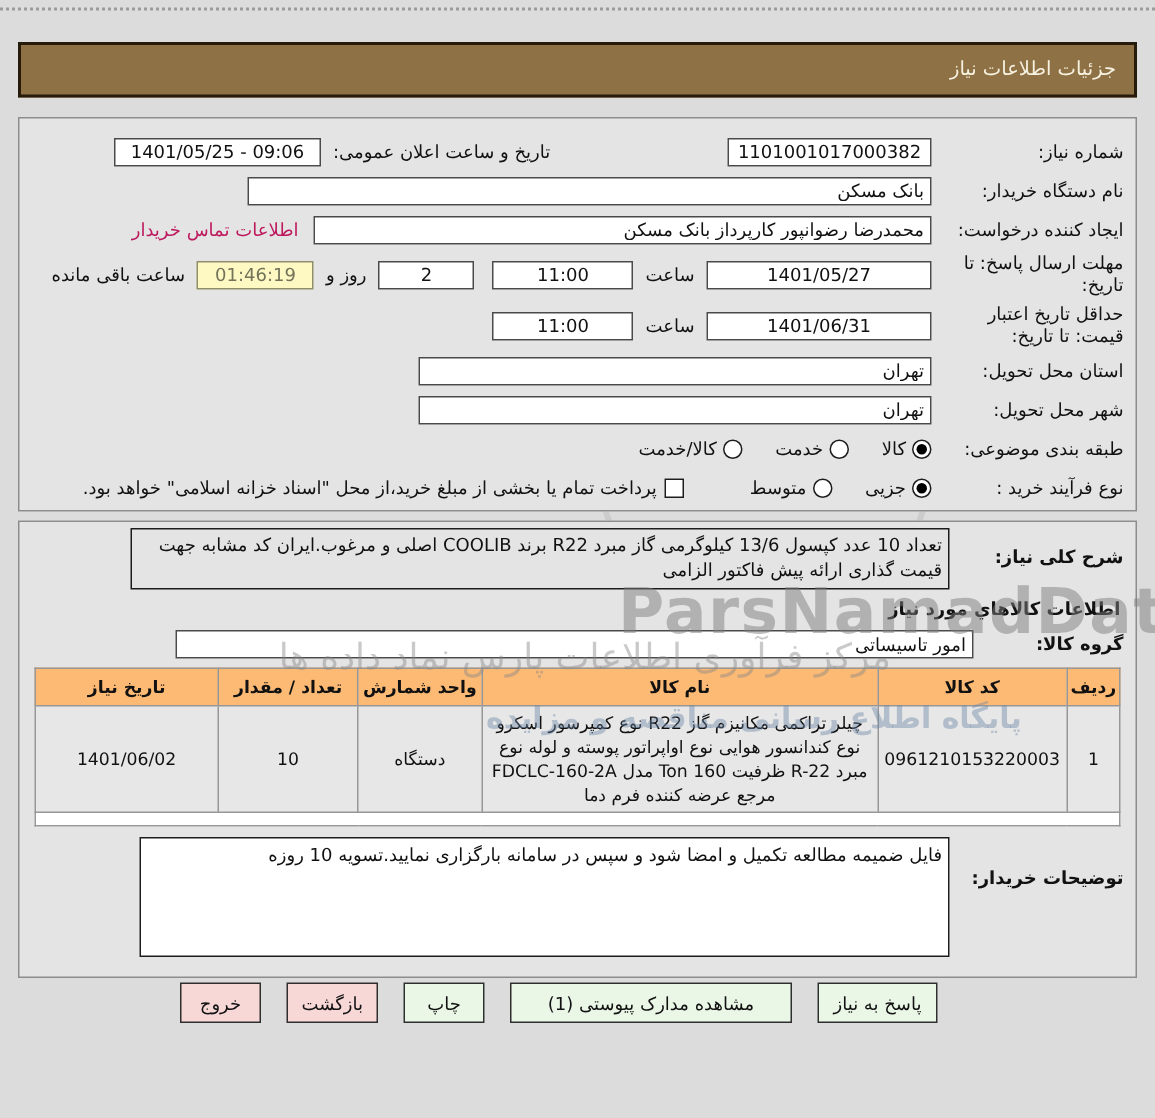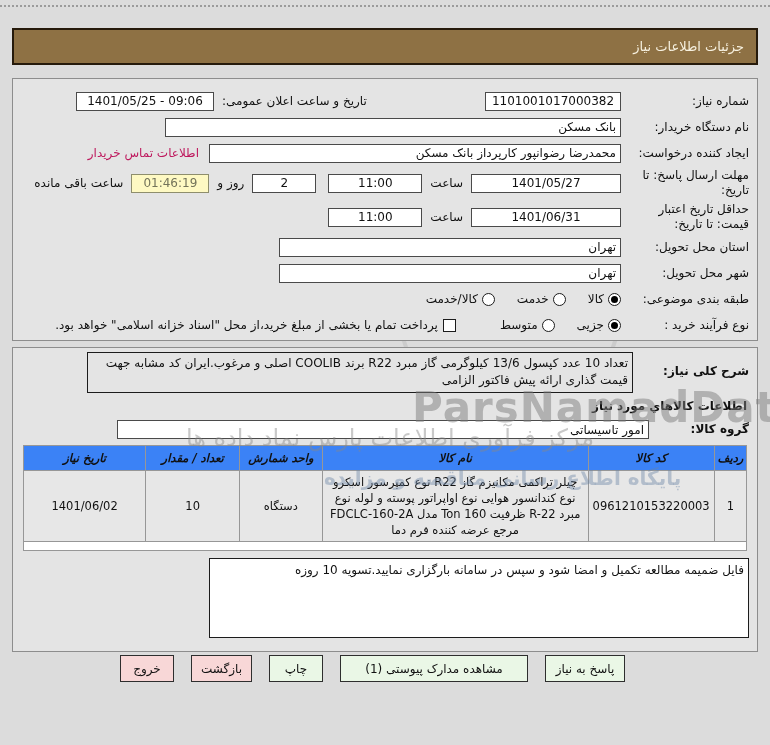--- a/index.html
+++ b/index.html
@@ -46,21 +46,21 @@
 
   .boldlabel { font-weight:bold; }
   .descbox {
     border:1px solid #1c1c1c; width:546px; min-height:38px;
     padding:2px 4px; line-height:1.45; background:transparent;
   }
   .section-h { font-weight:bold; margin:6px 2px 6px 0; }
   .group-input { width:532px; }
 
   table.items { width:99.5%; border-collapse:collapse; font-size:11.5px; margin:4px auto 7px; }
-  table.items th { background:#3b82f6; border:1px solid #979797; padding:5px 2px; font-weight:bold;font-style:italic; }
+  table.items th { background:#fdba74; border:1px solid #979797; padding:5px 2px; font-weight:bold; }
   table.items td { border:1px solid #979797; padding:3px 4px; text-align:center; vertical-align:middle; background:#e7e7e7; line-height:1.4; }
   table.items tr.empty td { height:9px; padding:0; background:#fff; }
 
   .notes-row { display:flex; align-items:flex-start; margin-top:2px; }
   .notes-row .flabel { padding-top:20px; }
   .notesbox {
     border:1px solid #1c1c1c; background:#fff; width:540px; height:80px;
     padding:2px 4px; line-height:1.5;
   }
 
@@ -214,20 +214,21 @@
         <td>10</td>
         <td>1401/06/02</td>
       </tr>
       <tr class="empty">
         <td colspan="6"></td>
       </tr>
     </tbody>
   </table>
 
   <div class="notes-row">
+    <span class="flabel boldlabel" style="width:116px">توضیحات خریدار:</span>
     <div class="notesbox">فایل ضمیمه مطالعه تکمیل و امضا شود و سپس در سامانه بارگزاری نمایید.تسویه 10 روزه</div>
   </div>
 </div>
 
 <div class="wm wm-brand">ParsNamadData</div>
 <div class="wm wm-callig">مرکز فرآوری اطلاعات پارس نماد داده ها</div>
 <div class="wm wm-portal">پایگاه اطلاع رسانی مناقصه و مزایده</div>
 
 <div class="btns">
   <button class="btn green med">پاسخ به نیاز</button>

